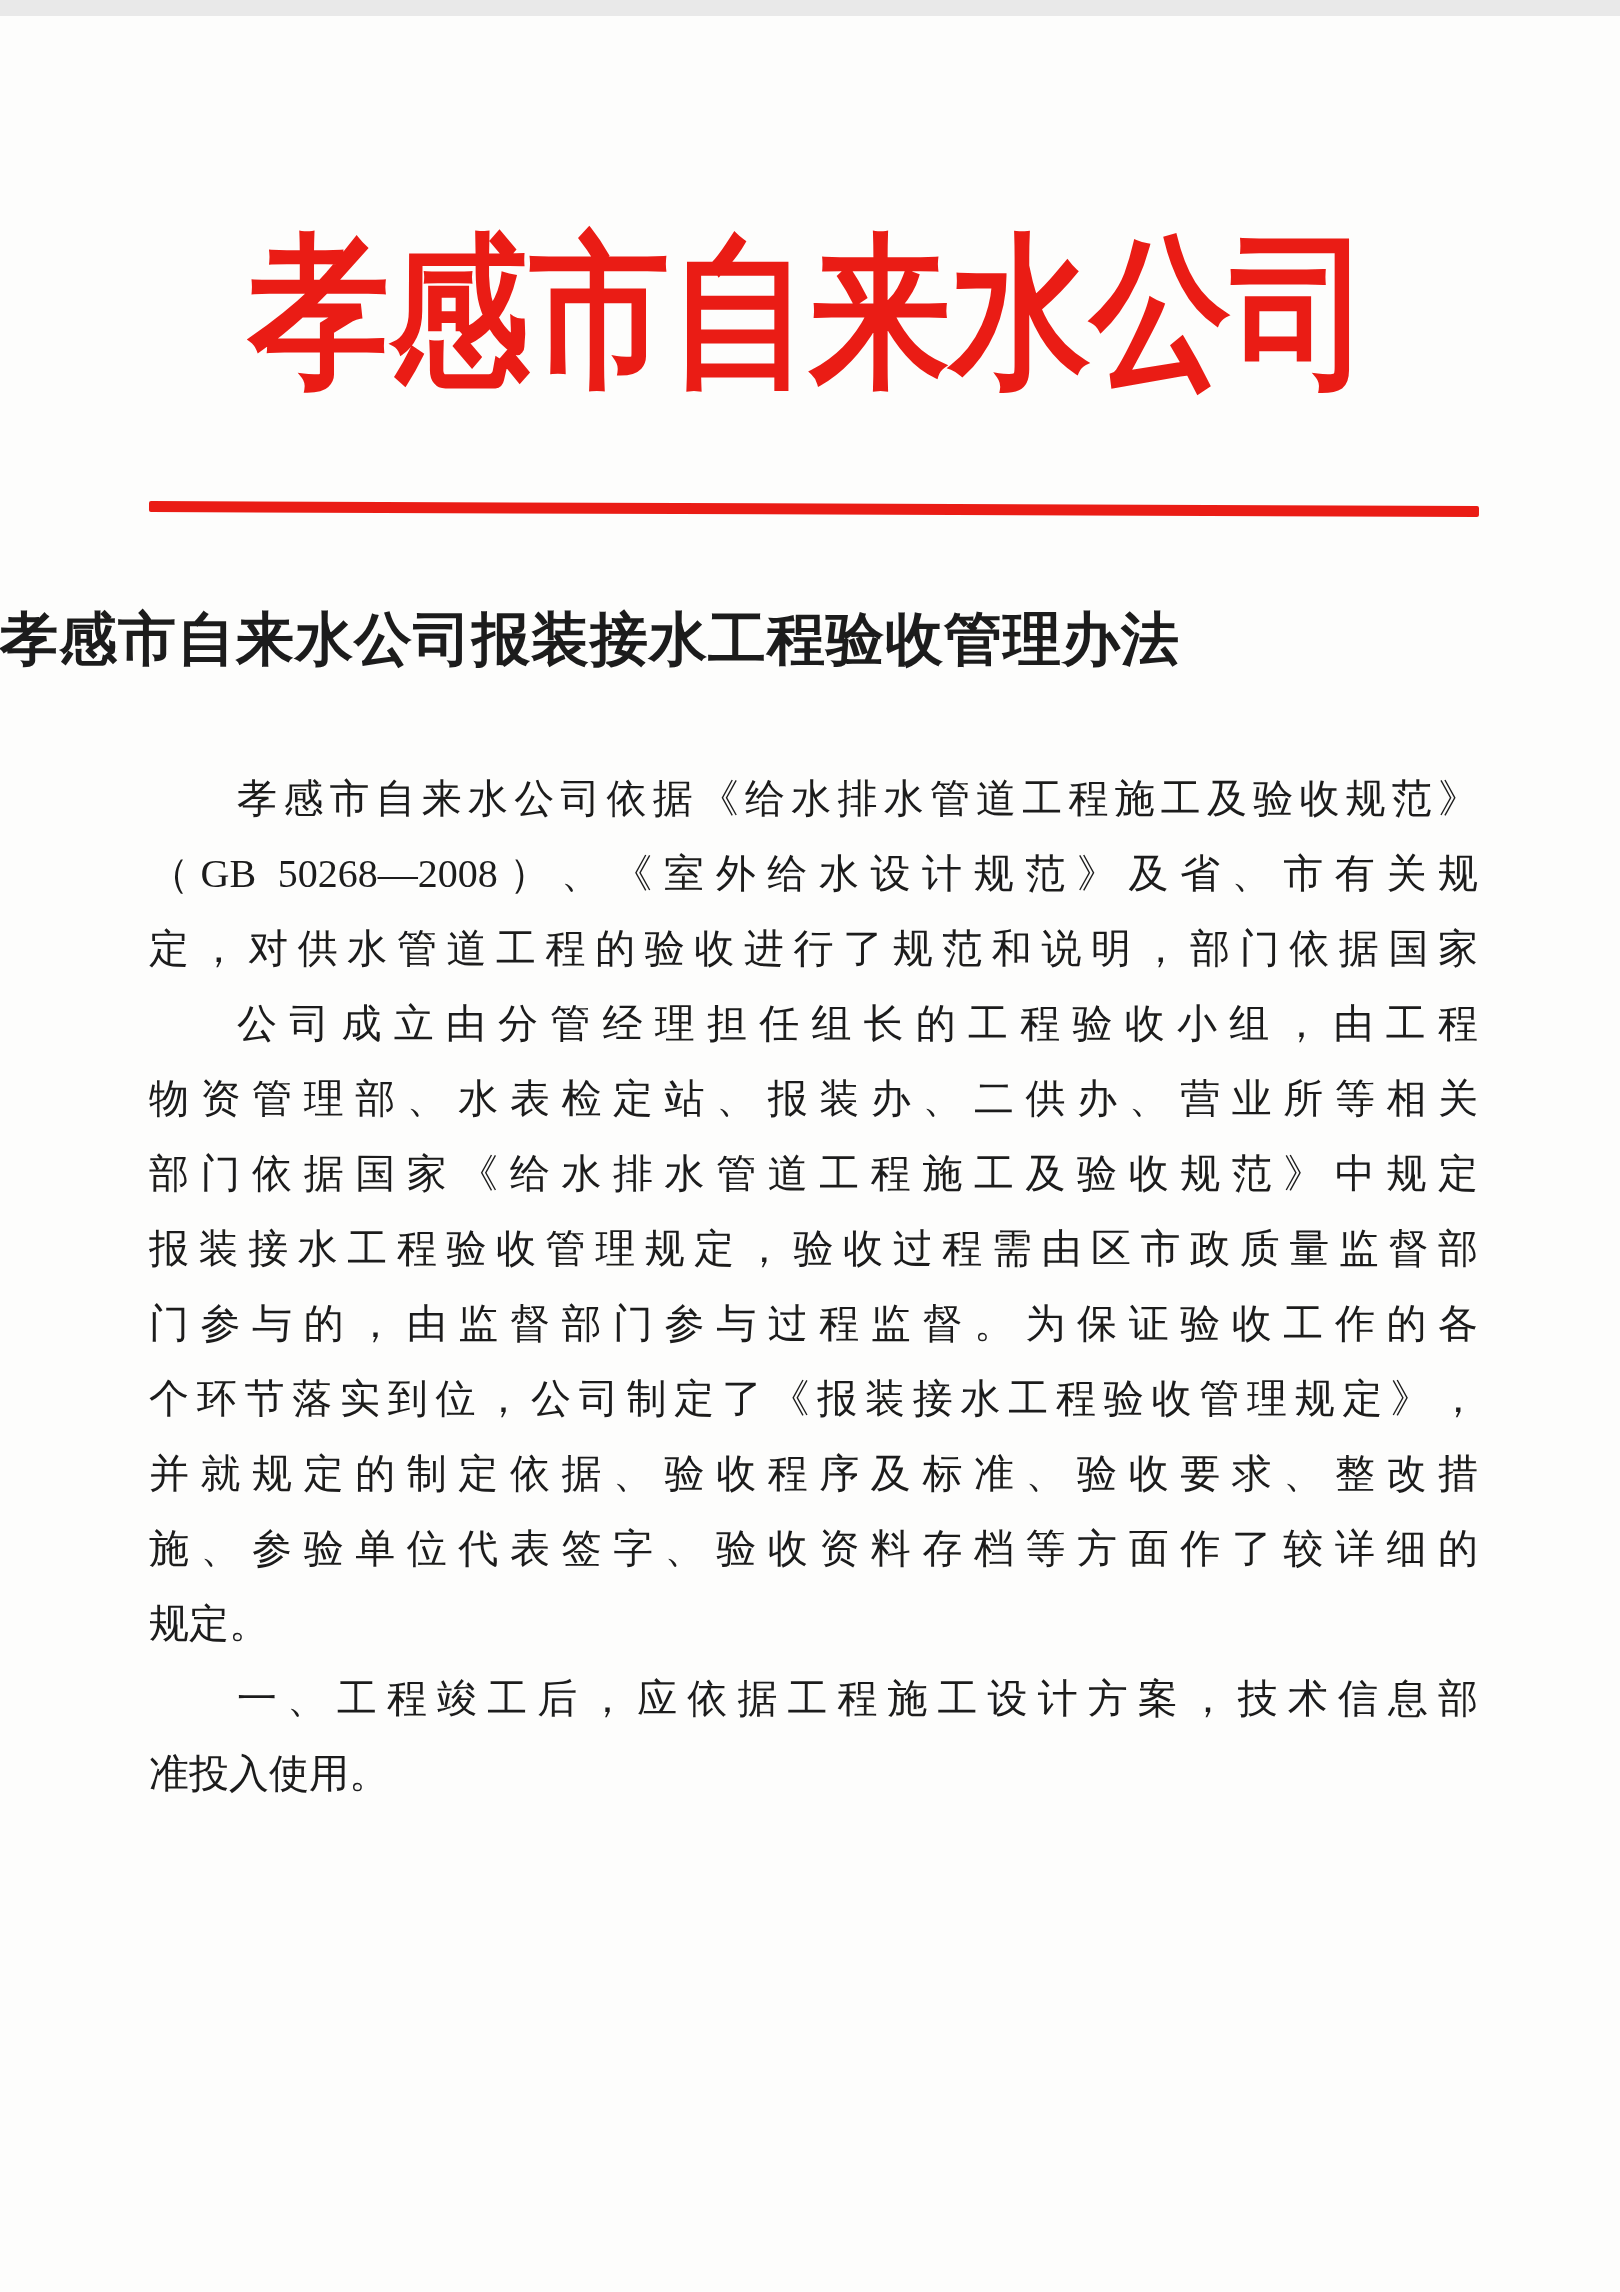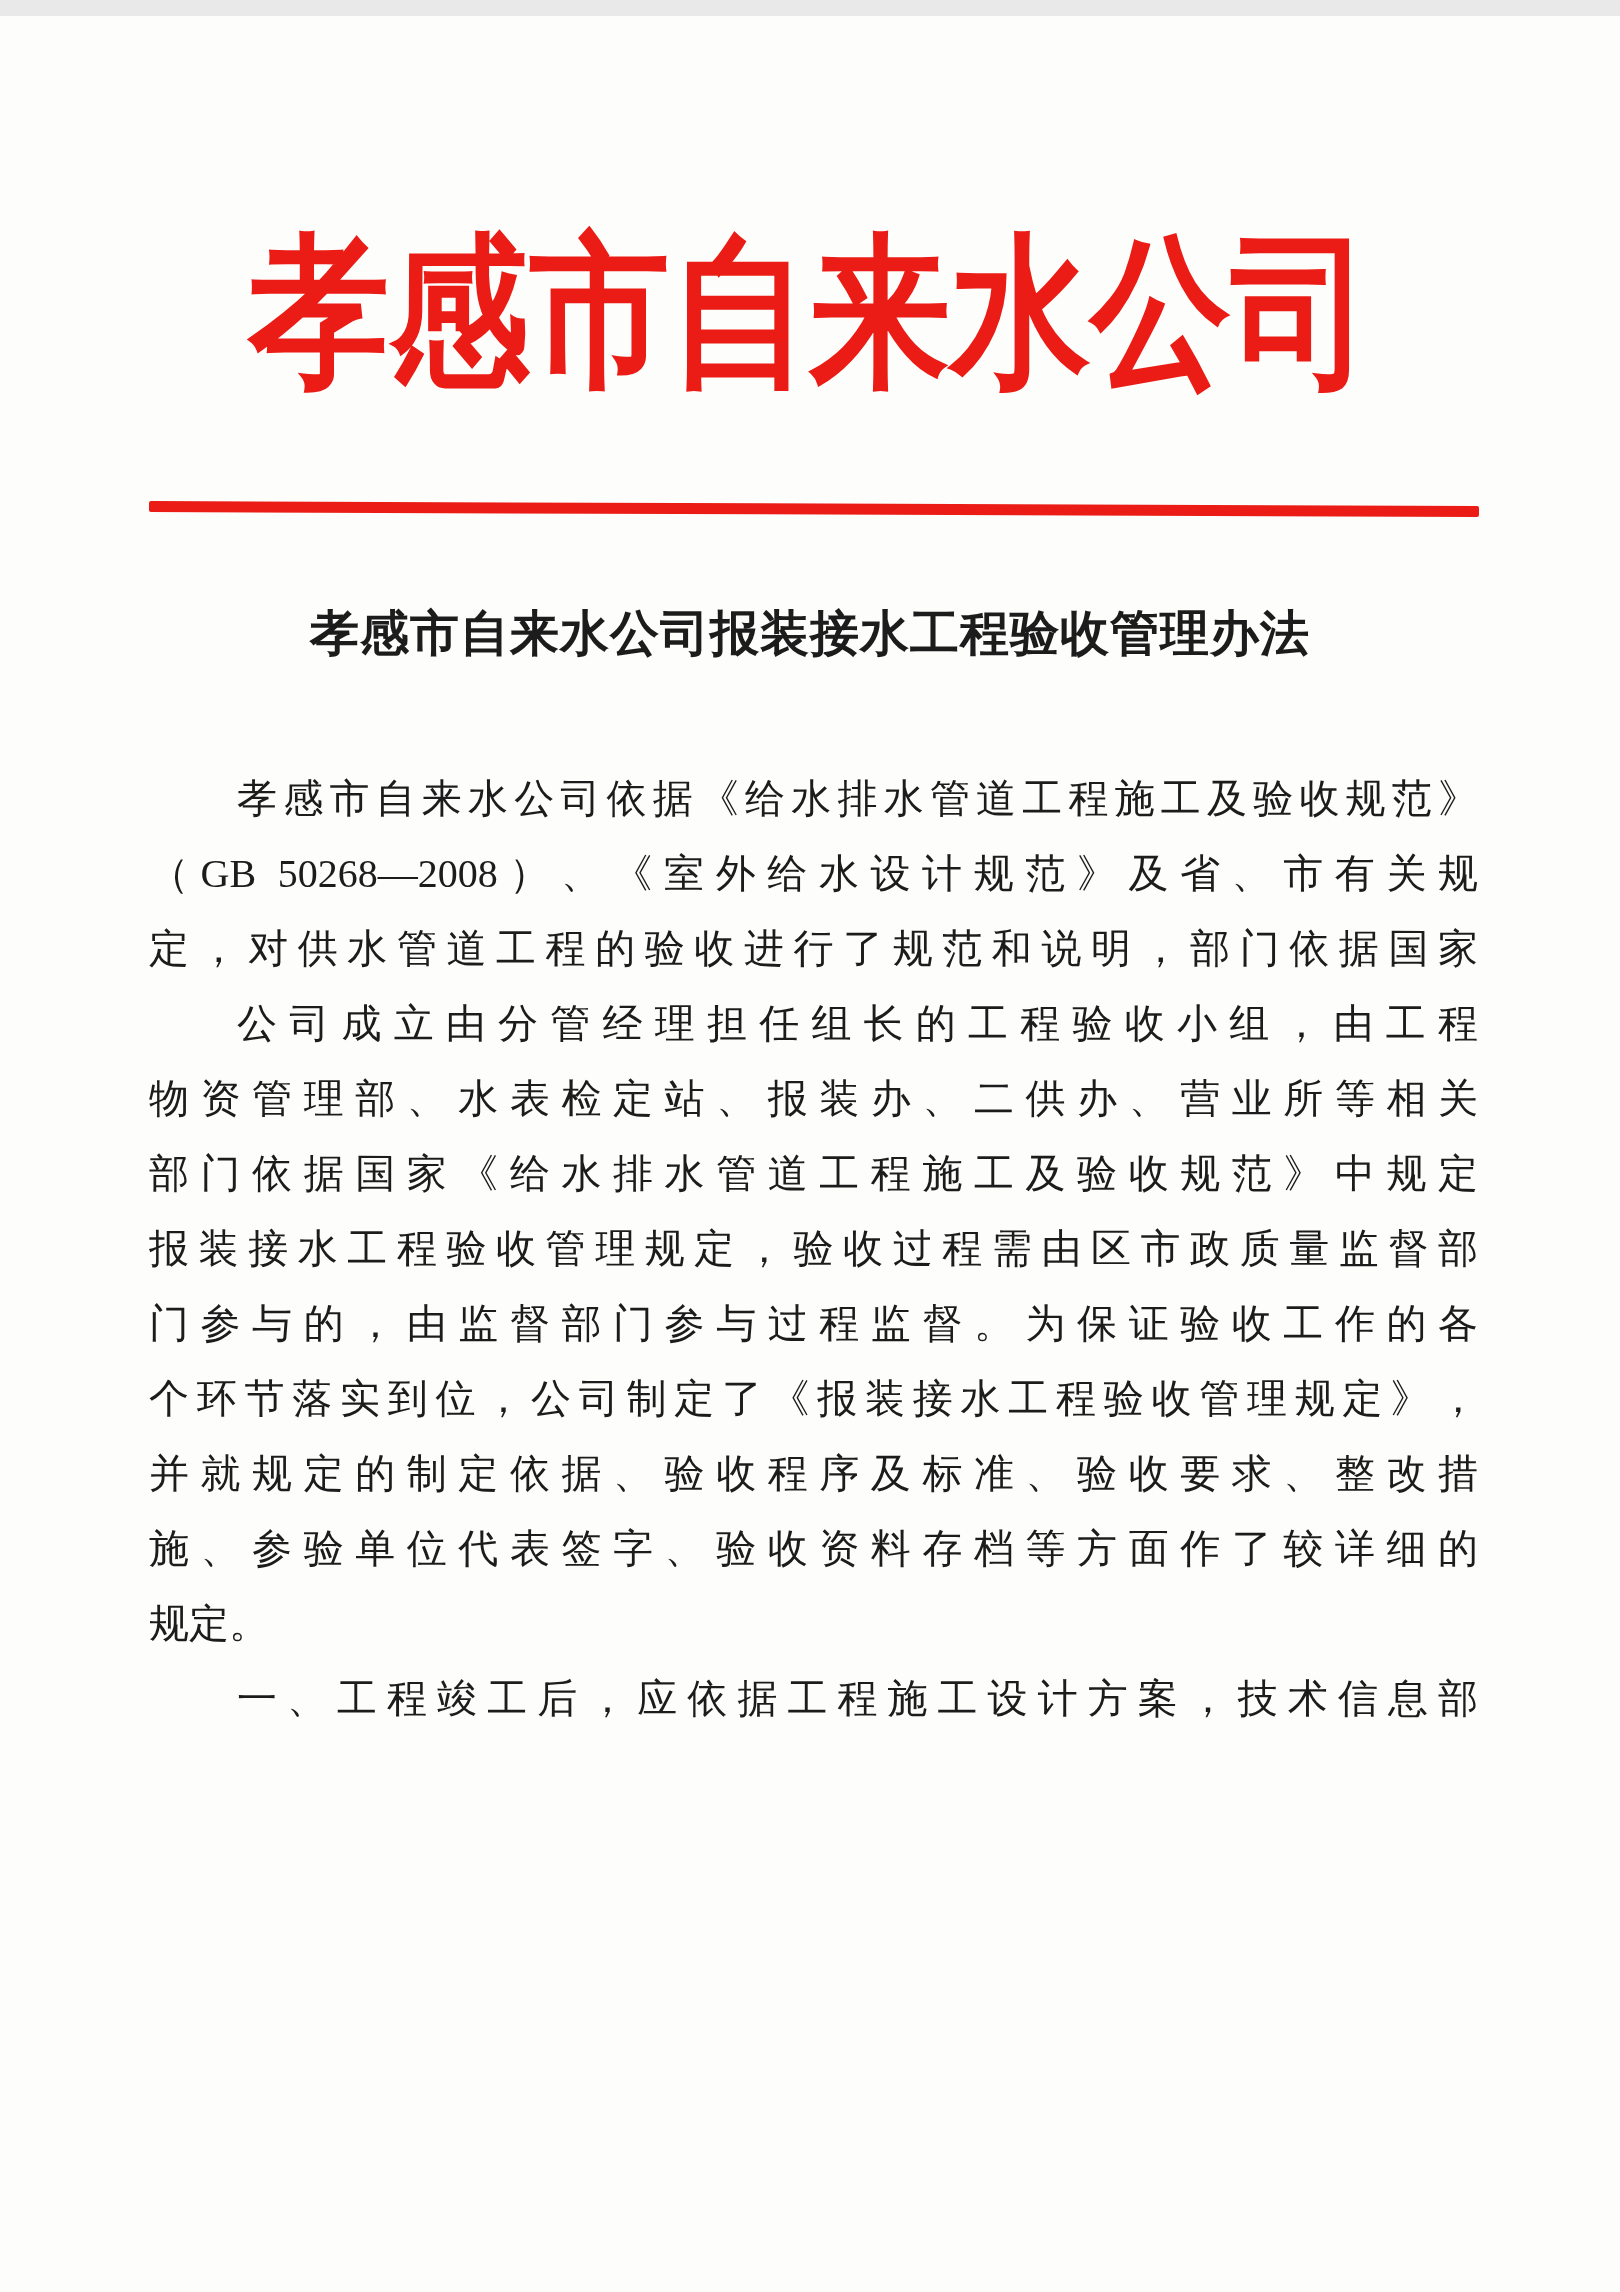--- a/index.html
+++ b/index.html
@@ -44,23 +44,22 @@
     transform-origin: 0 50%;
     border-radius: 2px;
   }
   
   .doc-title {
     position: absolute;
     top: 586px;
     left: 0;
     width: 100%;
     margin: 0;
-    text-align: center;
     color: var(--text, #1c1c1c);
-    font-size: 49px;
+    font-size: 58px;
     font-weight: bold;
     letter-spacing: 1px;
     line-height: 1.3;
     white-space: nowrap;
   }
   
   .doc-body {
     position: absolute;
     top: 745px;
     left: 149px;
@@ -100,15 +99,16 @@
       <div class="line first">公司成立由分管经理担任组长的工程验收小组，由工程</div>
       <div class="line">物资管理部、水表检定站、报装办、二供办、营业所等相关</div>
       <div class="line">部门依据国家《给水排水管道工程施工及验收规范》中规定</div>
       <div class="line">报装接水工程验收管理规定，验收过程需由区市政质量监督部</div>
       <div class="line">门参与的，由监督部门参与过程监督。为保证验收工作的各</div>
       <div class="line">个环节落实到位，公司制定了《报装接水工程验收管理规定》，</div>
       <div class="line">并就规定的制定依据、验收程序及标准、验收要求、整改措</div>
       <div class="line">施、参验单位代表签字、验收资料存档等方面作了较详细的</div>
       <div class="line last">规定。</div>
       <div class="line first">一、工程竣工后，应依据工程施工设计方案，技术信息部</div>
+      <div class="line last">准投入使用。</div>
     </div>
 </div>
 
 
 </body></html>

